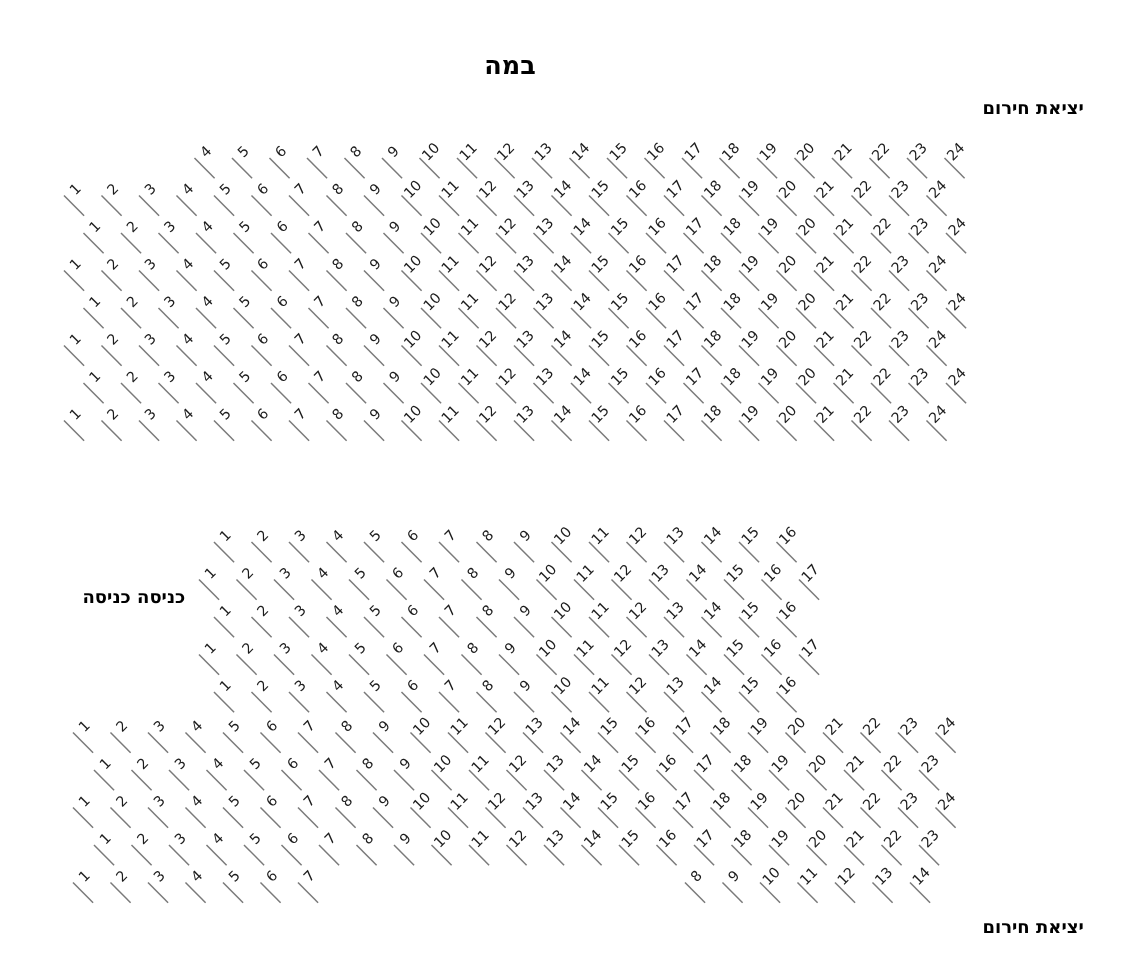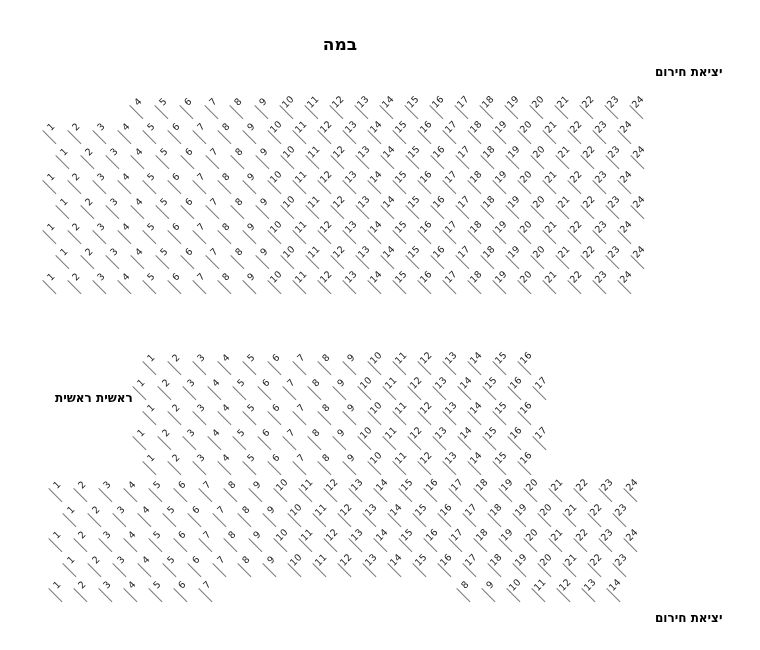--- a/index.html
+++ b/index.html
@@ -35,21 +35,21 @@
     transform:rotate(-45deg);
   }
 </style>
 </head>
 <body style="background: rgb(255, 255, 255);">
 
 <div class="page-title" dir="rtl">במה</div>
 
 <div class="hlabel" id="label-exit-top" dir="rtl">יציאת חירום</div>
 
-<div class="hlabel" id="label-entrance" dir="rtl">ראשית ראשית</div>
+<div class="hlabel" id="label-entrance" dir="rtl">כניסה כניסה</div>
 
 <div class="hlabel" id="label-exit-bottom" dir="rtl">יציאת חירום</div>
 
 <div class="seatmap">
     <div class="section">
       <div class="seat" style="left: 129px; top: 97px;">
         <span class="line"></span>
         <span class="num">4</span>
       </div>
       <div class="seat" style="left: 154px; top: 97px;">

